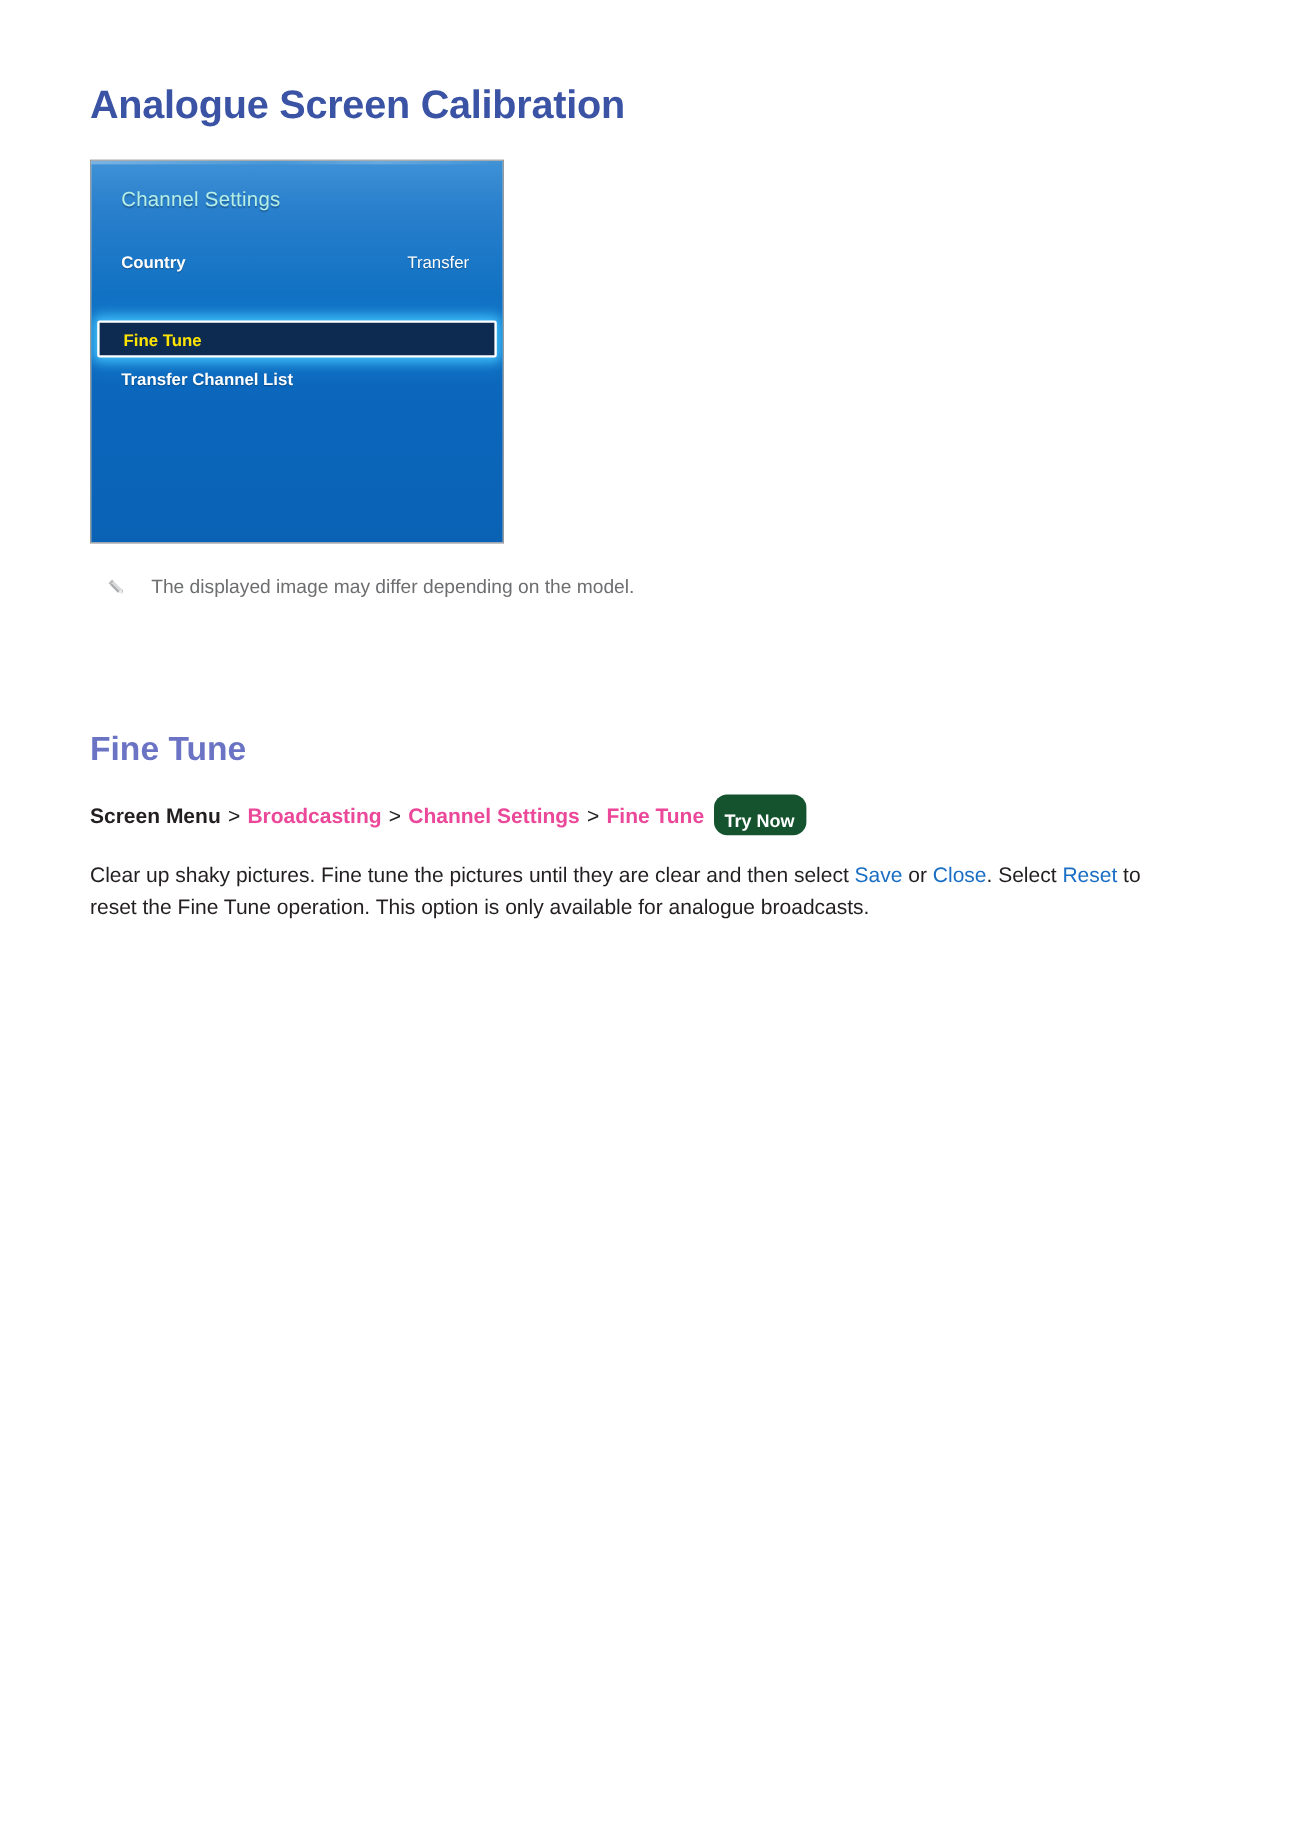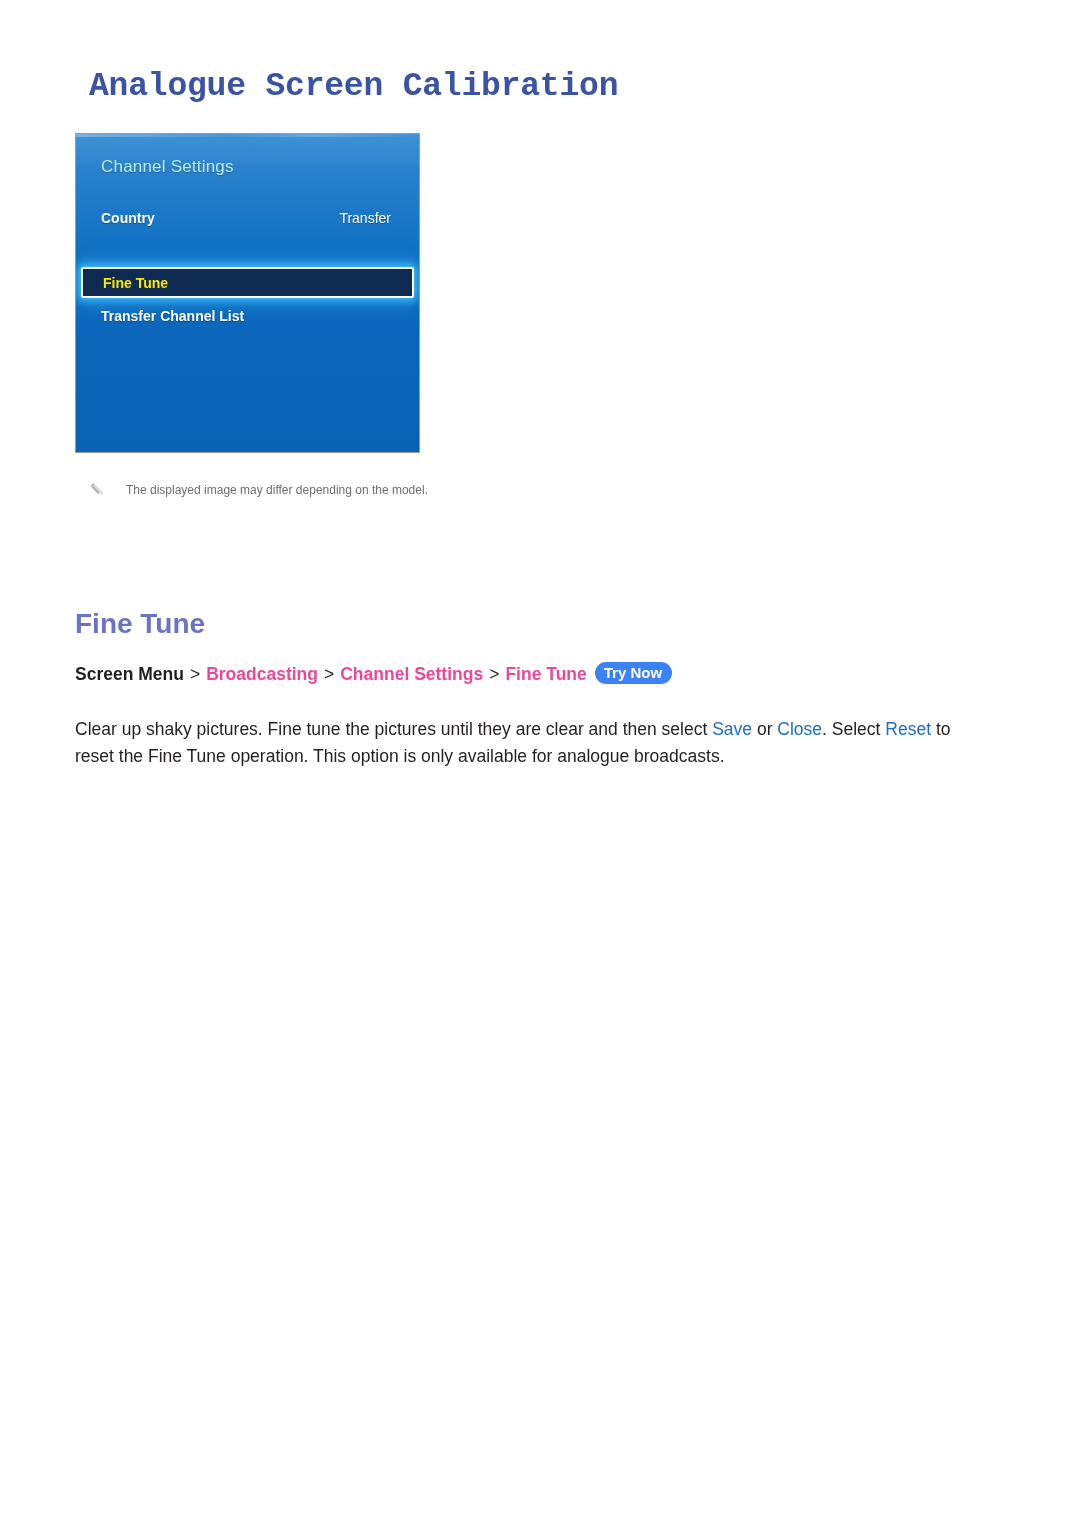--- a/index.html
+++ b/index.html
@@ -19,28 +19,27 @@
   .page {
     position: absolute;
     left: 0; top: 0;
     width: 1080px;
     height: 1527px;
   }
 
   
   .page-title {
     position: absolute;
-    left: 89px;
+    left: 75px;
     top: 68px;
     font-size: 33px;
     font-weight: bold;
     color: #3a53a4;
     letter-spacing: -0.2px;
     white-space: nowrap;
-    font-family: Liberation Mono, monospace;
   }
 
   
   .tv-panel {
     position: absolute;
     left: 75px;
     top: 133px;
     width: 345px;
     height: 320px;
     background: linear-gradient(180deg,
@@ -138,21 +137,21 @@
     align-items: flex-start;
   }
   .note-icon {
     width: 18px;
     height: 18px;
     flex: 0 0 18px;
     margin-top: 1px;
   }
   .note-text {
     margin-left: 20px;
-    font-size: 12px;
+    font-size: 16px;
     color: #6d6e70;
     line-height: 20px;
     white-space: nowrap;
   }
 
   
   .body-para {
     position: absolute;
     left: 75px;
     width: 900px;
@@ -193,26 +192,26 @@
   .breadcrumb .crumb-root { color: #231f20; }
   .breadcrumb .crumb-sep {
     color: #231f20;
     margin: 0 6px;
     font-weight: normal;
   }
   .breadcrumb .crumb-link { color: #ec4899; }
   .try-now-badge {
     display: inline-block;
     margin-left: 8px;
-    background: #3b82f6;
+    background: #14532d;
     color: #ffffff;
     font-size: 15px;
     font-weight: bold;
     border-radius: 11px;
-    padding: 2px 10px 3px 9px;
+    padding: 14px 10px 3px 9px;
     line-height: 17px;
     position: relative;
     top: -1px;
   }
 </style>
 </head>
 <body>
 
 <div class="page">
 

